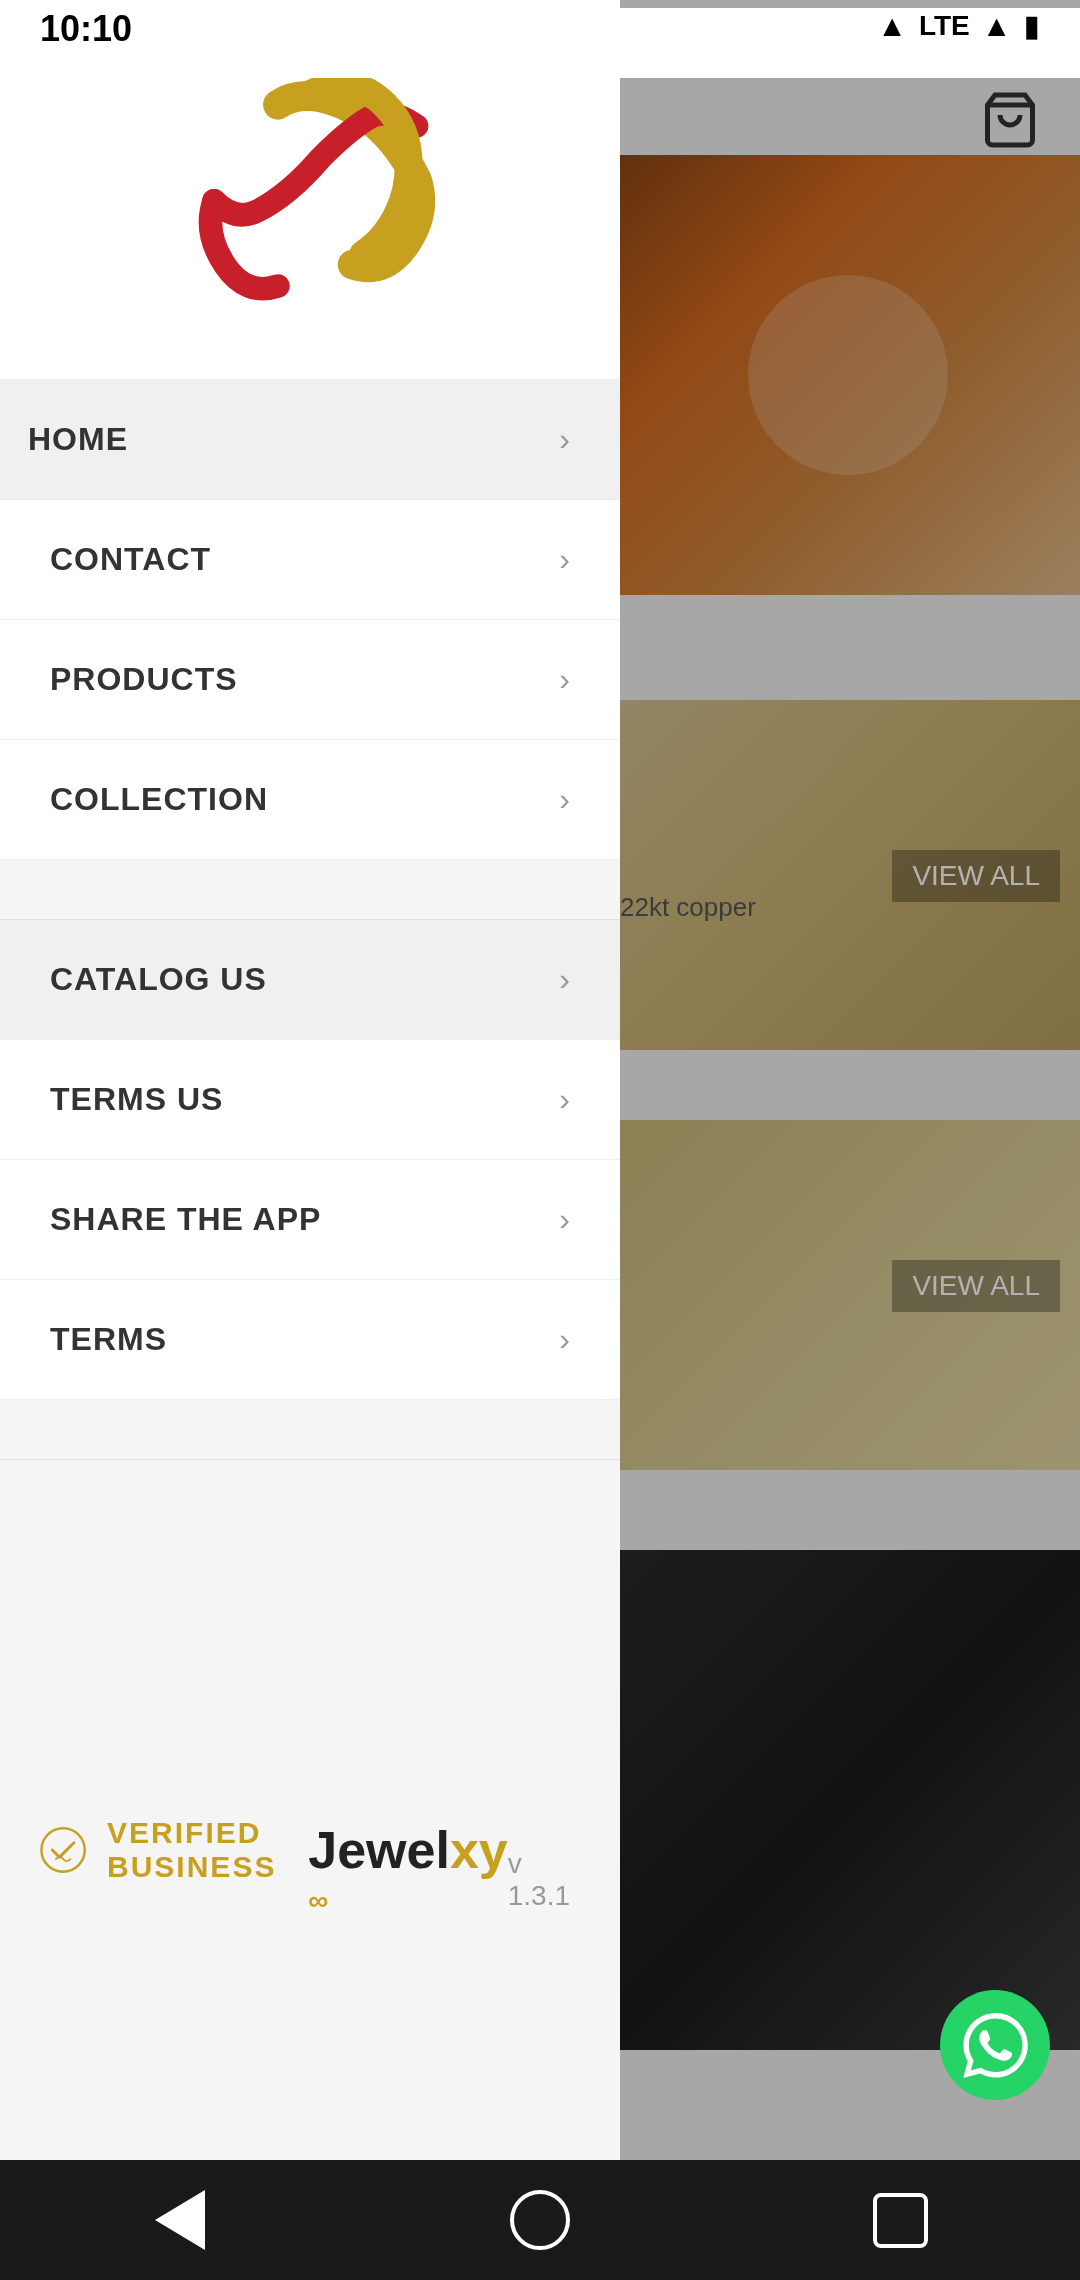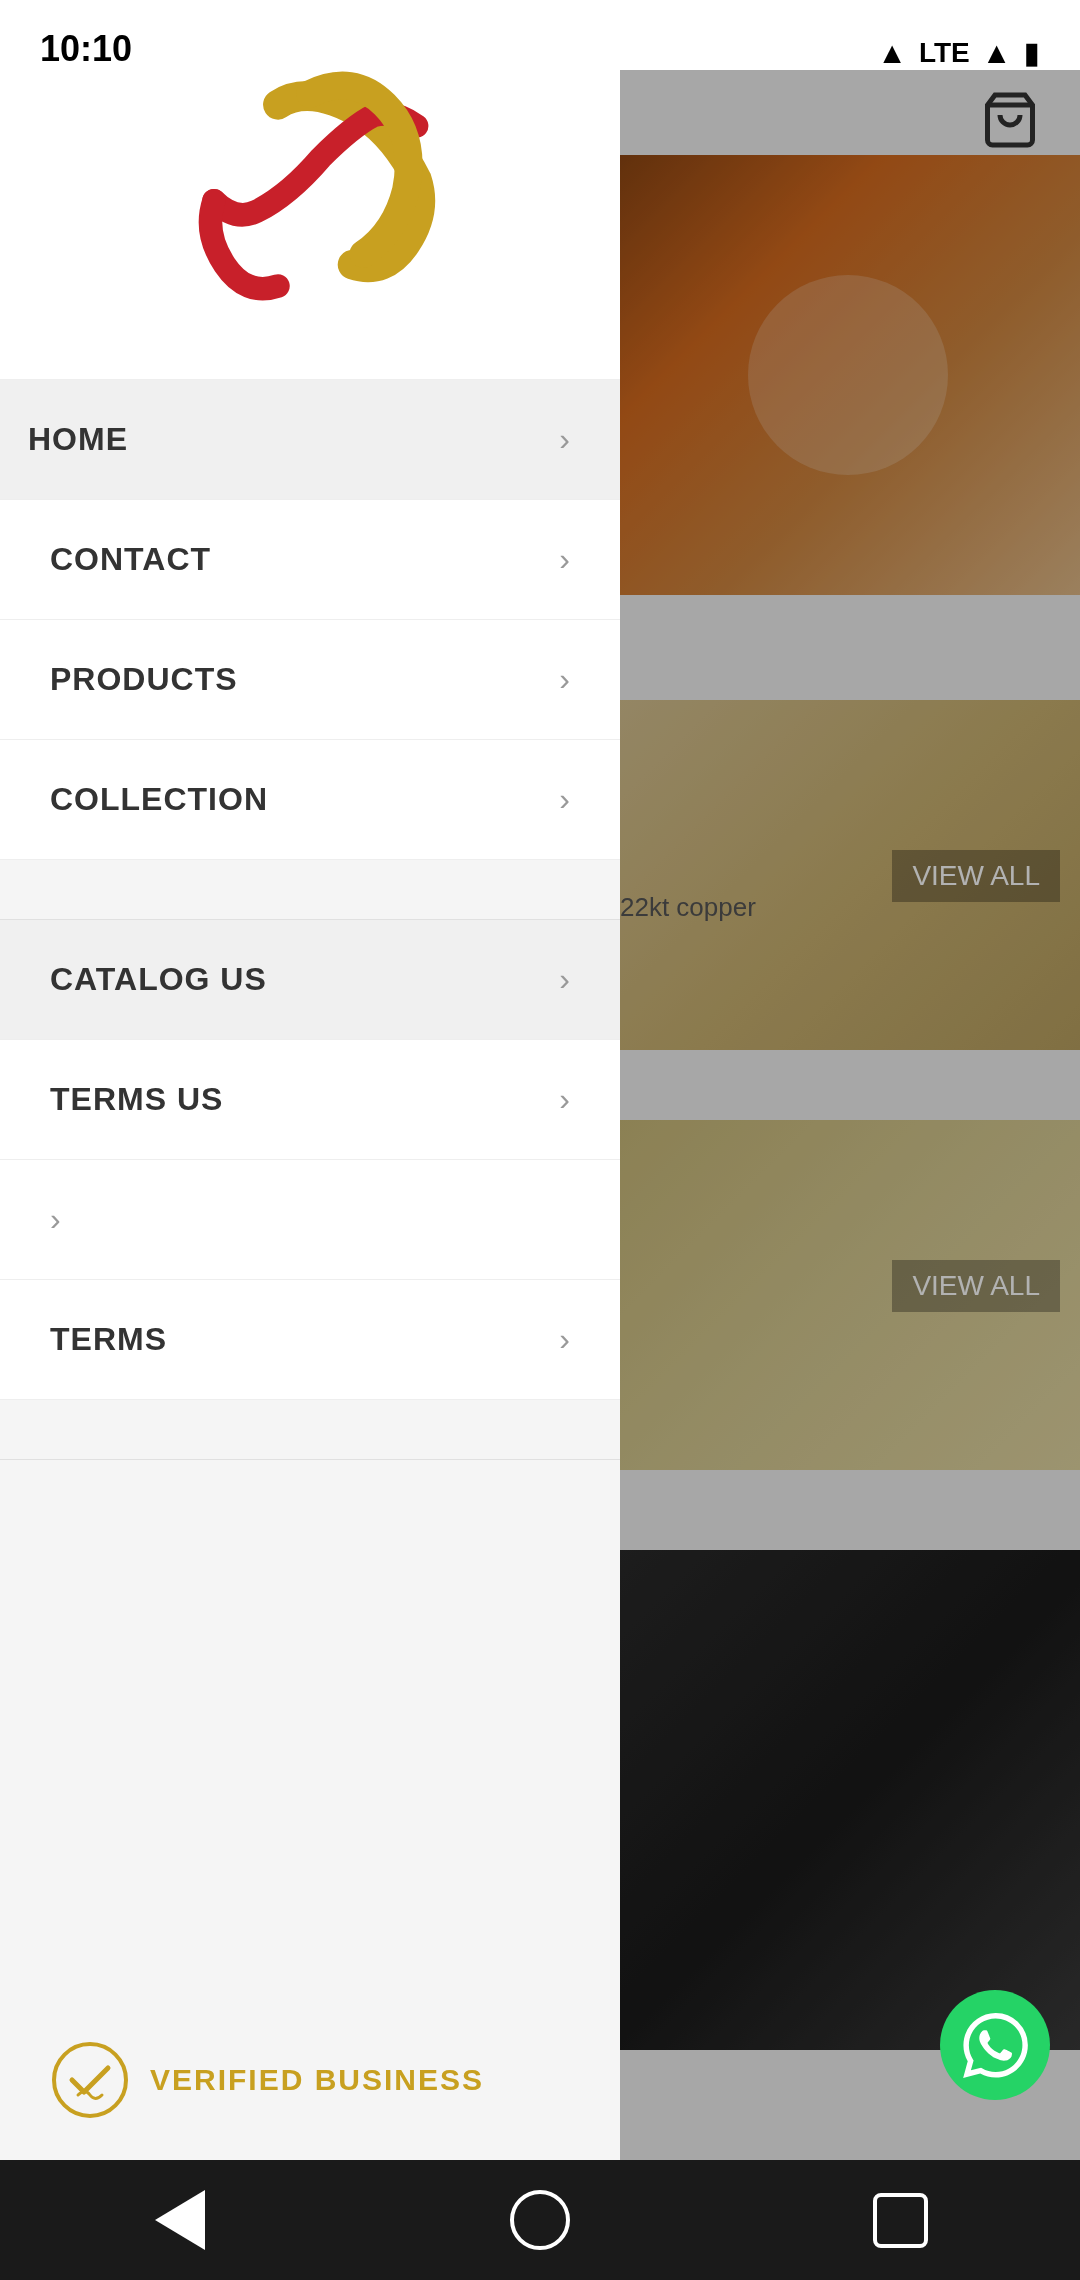--- a/index.html
+++ b/index.html
@@ -10,27 +10,27 @@
       height: 2280px;
       font-family: 'Arial', sans-serif;
       background: #888;
       overflow: hidden;
       position: relative;
     }
 
     
     .status-bar {
       position: absolute;
-      top: 0;
+      top: 8px;
       left: 0;
       width: 1080px;
       height: 70px;
       background: #fff;
       display: flex;
-      align-items: flex-end;
+      align-items: flex-start;
       justify-content: space-between;
       padding: 0 40px;
       z-index: 200;
     }
 
     .status-time {
       font-size: 36px;
       font-weight: 600;
       color: #000;
     }
@@ -221,21 +221,21 @@
       background: #f5f5f5;
       border-bottom: 1px solid #e0e0e0;
     }
 
     
     .drawer-footer {
       flex: 1;
       background: #f5f5f5;
       padding: 60px 50px 40px;
       display: flex;
-      flex-direction: column;
+      flex-direction: row;
       justify-content: flex-end;
     }
 
     .verified-badge {
       display: flex;
       align-items: center;
       gap: 20px;
       margin-bottom: 60px;
     }
 
@@ -426,20 +426,21 @@
   <div class="menu-section">
     <div class="menu-item">
       <span class="menu-item-label">CATALOG US</span>
       <span class="chevron-icon">›</span>
     </div>
     <div class="menu-item">
       <span class="menu-item-label">TERMS US</span>
       <span class="chevron-icon">›</span>
     </div>
     <div class="menu-item">
+      <span class="menu-item-label">SHARE THE APP</span>
       <span class="chevron-icon">›</span>
     </div>
     <div class="menu-item">
       <span class="menu-item-label">TERMS</span>
       <span class="chevron-icon">›</span>
     </div>
   </div>
 
   <div class="menu-divider"></div>
 

